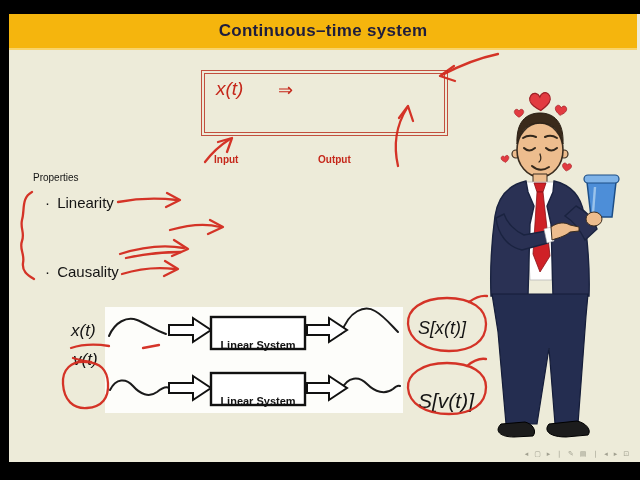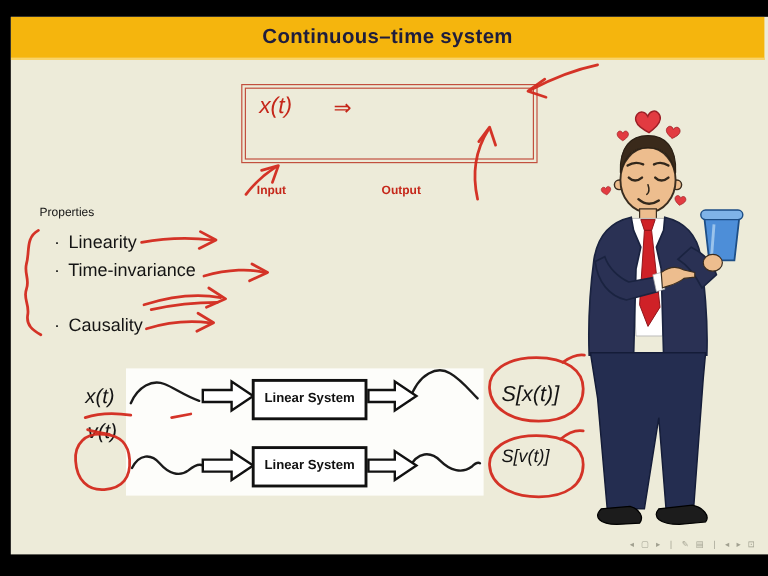--- a/index.html
+++ b/index.html
@@ -18,21 +18,21 @@
   .fx{position:absolute;top:7px;font-size:19px;font-style:italic;color:#c5271a;white-space:nowrap;}
   .fx.upright{font-style:normal;font-size:18px;top:8px;}
   .flabel{position:absolute;top:39px;font-size:10px;font-weight:700;color:#c5271a;margin-top:44px;}
 
   .props-heading{position:absolute;left:24px;top:158px;font-size:10px;color:#141414;}
   .prop-item{position:absolute;left:33px;font-size:15px;color:#141414;white-space:nowrap;text-align:center;}
   .prop-item .bullet{display:inline-block;width:11px;color:#141414;}
 
   .dlabel{position:absolute;font-size:17px;font-style:italic;color:#141414;white-space:nowrap;}
   .block-label{position:absolute;width:94px;font-size:11px;font-weight:700;color:#111;
-               line-height:1.25;display:flex;align-items:center;justify-content:center;}
+               line-height:1.25;display:flex;align-items:center;justify-content:center;margin-top:13px;}
 
   .toolbar{position:absolute;left:504px;top:436px;width:118px;font-size:7px;letter-spacing:2px;
            color:rgba(110,110,95,.6);text-align:right;cursor:pointer;}
 </style>
 </head>
 <body>
 
 <div class="stage">
   <div class="slide">
 
@@ -113,33 +113,29 @@
       <span class="fx upright" style="left:76px">⇒</span>
       <span class="flabel" style="left:12px">Input</span>
       <span class="flabel" style="left:116px">Output</span>
     </div>
 
     <div class="props-heading">Properties</div>
     <div class="prop-item" style="top:180px">
       <span class="bullet">·</span>
       <span>Linearity</span>
     </div>
-    <div class="prop-item" style="top:203px">
-      <span class="bullet">·</span>
-      <span>Time-invariance</span>
-    </div>
     <div class="prop-item" style="top:249px">
       <span class="bullet">·</span>
       <span>Causality</span>
     </div>
 
     <div class="dlabel" style="left:62px;top:307px">x(t)</div>
     <div class="dlabel" style="left:64px;top:336px">v(t)</div>
     <div class="dlabel" style="left:409px;top:304px;font-size:18px">S[x(t)]</div>
-    <div class="dlabel" style="left:409px;top:358px;font-size:15px">S[v(t)]</div>
+    <div class="dlabel" style="left:409px;top:375px;font-size:21px">S[v(t)]</div>
     <div class="block-label" style="left:202px;top:304px;height:30px">Linear System</div>
     <div class="block-label" style="left:202px;top:360px;height:30px">Linear System</div>
 
     <svg class="layer" viewBox="0 0 628 448">
       <g stroke="#d32a1e" stroke-width="2.3" fill="none" stroke-linecap="round" stroke-linejoin="round" opacity="0.95">
         <path d="M 23,178 C 12,184 16,196 13,206 C 11,214 16,219 13,227 C 10,235 16,240 14,249 C 13,257 18,261 25,265"></path>
         <path d="M 109,188 C 130,184 152,184 168,186"></path>
         <path d="M 158,179 L 171,186 L 157,193"></path>
         <path d="M 161,216 C 182,210 200,210 211,213"></path>
         <path d="M 201,206 L 214,213 L 199,220"></path>

